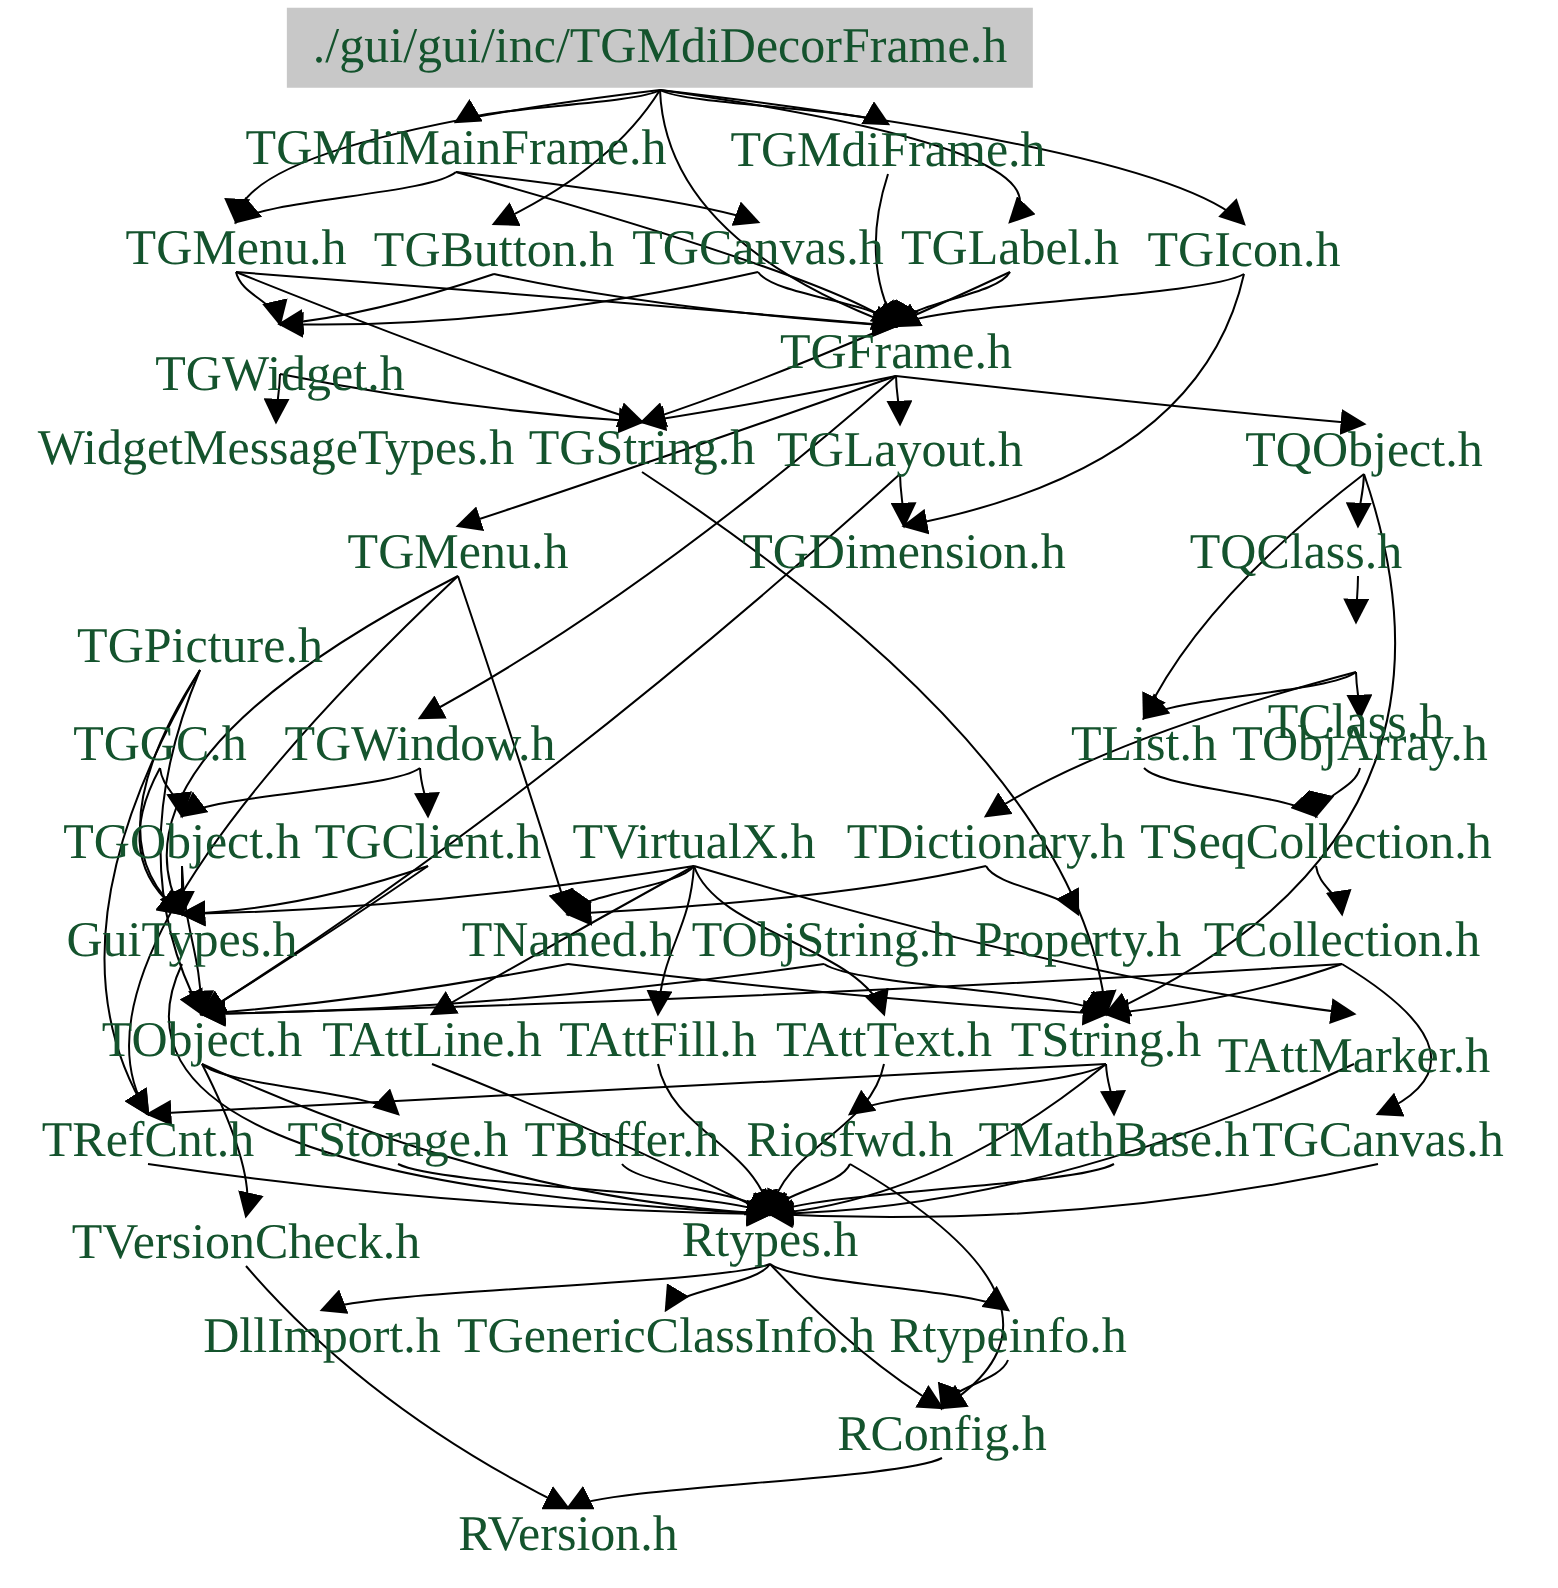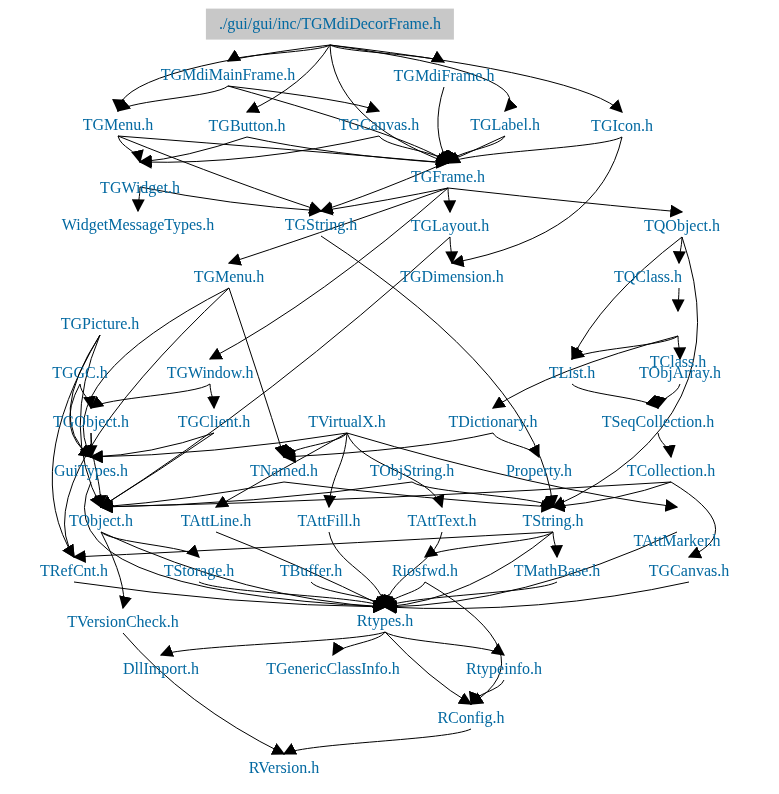--- a/index.html
+++ b/index.html
@@ -9,23 +9,23 @@
     width:779px;height:794px;
     background:#ffffff;
     font-family:"Liberation Serif","DejaVu Serif",serif;
     overflow:hidden;
   }
   svg.edge-layer{position:absolute;left:0;top:0;width:779px;height:794px;}
   .edge{fill:none;stroke:#000;stroke-width:1;}
   .node{
     position:absolute;
     transform:translate(-50%,-50%);
-    font-size:16px;
+    font-size:25px;
     line-height:1.05;
-    color:#0369a1;
+    color:#14532d;
     white-space:nowrap;
     cursor:pointer;
     text-align:center;
   }
   .node.root{
     background:#c8c8c8;
     padding:7px 13px;
     cursor:default;
   }
 </style>
@@ -171,21 +171,21 @@
       <div class="node" style="left: 91px; top: 471px;">GuiTypes.h</div>
       <div class="node" style="left: 284px; top: 471px;">TNamed.h</div>
       <div class="node" style="left: 412px; top: 471px;">TObjString.h</div>
       <div class="node" style="left: 539px; top: 471px;">Property.h</div>
       <div class="node" style="left: 671px; top: 471px;">TCollection.h</div>
       <div class="node" style="left: 101px; top: 521px;">TObject.h</div>
       <div class="node" style="left: 216px; top: 521px;">TAttLine.h</div>
       <div class="node" style="left: 329px; top: 521px;">TAttFill.h</div>
       <div class="node" style="left: 442px; top: 521px;">TAttText.h</div>
       <div class="node" style="left: 553px; top: 521px;">TString.h</div>
-      <div class="node" style="left: 677px; top: 541px;">TAttMarker.h</div>
+      <div class="node" style="left: 677px; top: 529px;">TAttMarker.h</div>
       <div class="node" style="left: 74px; top: 571px;">TRefCnt.h</div>
       <div class="node" style="left: 199px; top: 571px;">TStorage.h</div>
       <div class="node" style="left: 311px; top: 571px;">TBuffer.h</div>
       <div class="node" style="left: 425px; top: 571px;">Riosfwd.h</div>
       <div class="node" style="left: 557px; top: 571px;">TMathBase.h</div>
       <div class="node" style="left: 689px; top: 571px;">TGCanvas.h</div>
       <div class="node" style="left: 123px; top: 622px;">TVersionCheck.h</div>
       <div class="node" style="left: 385px; top: 621px;">Rtypes.h</div>
       <div class="node" style="left: 161px; top: 669px;">DllImport.h</div>
       <div class="node" style="left: 333px; top: 669px;">TGenericClassInfo.h</div>

